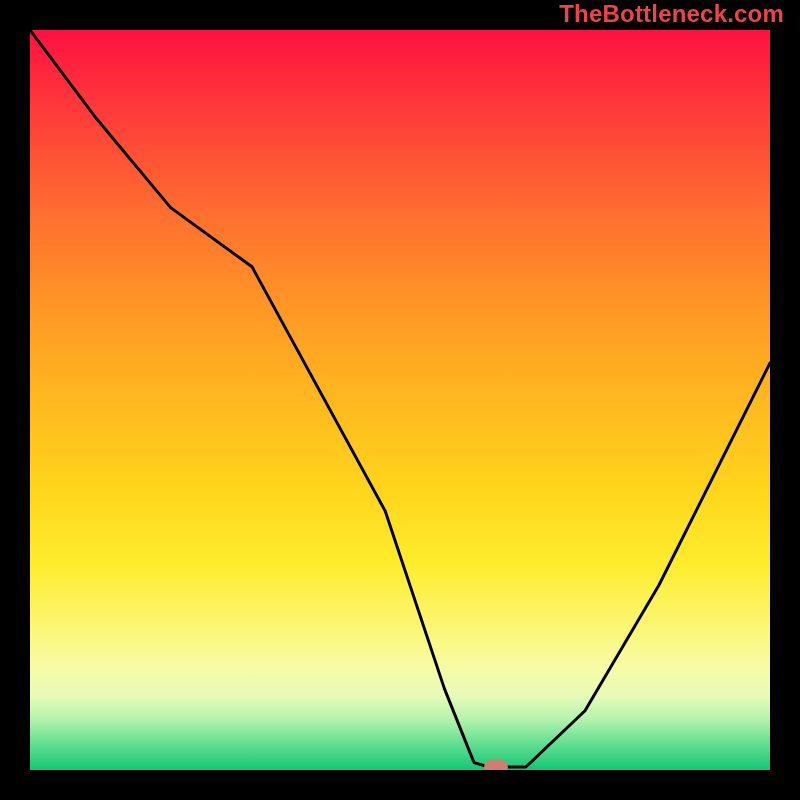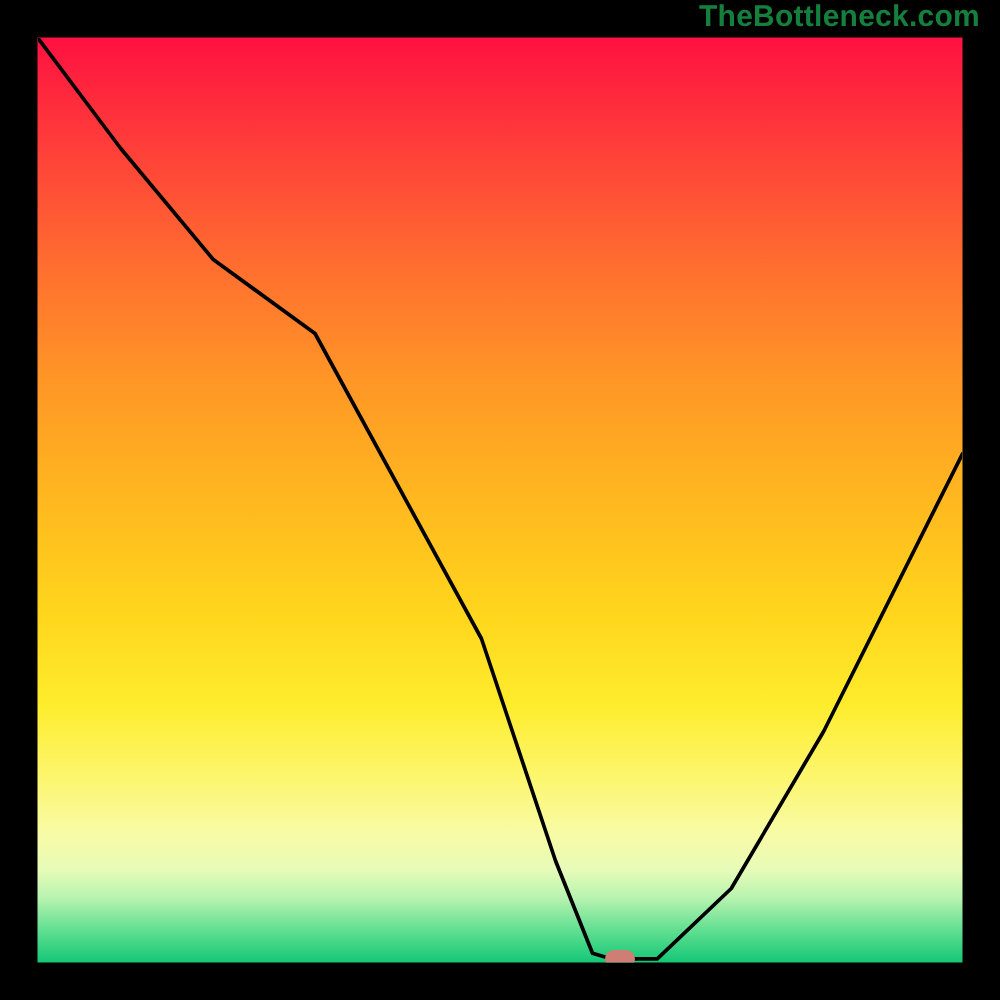--- a/index.html
+++ b/index.html
@@ -17,21 +17,21 @@
     background: #000;
     box-sizing: border-box;
   }
   .attribution {
     position: absolute;
     top: 0;
     right: 16px;
     font-family: Arial, Helvetica, sans-serif;
     font-size: 24px;
     font-weight: bold;
-    color: #15803d;
+    color: #ef4444;
     letter-spacing: 0.2px;
     z-index: 5;
   }
   .plot-area {
     position: absolute;
     top: 30px;
     left: 30px;
     width: 740px;
     height: 740px;
     overflow: hidden;

